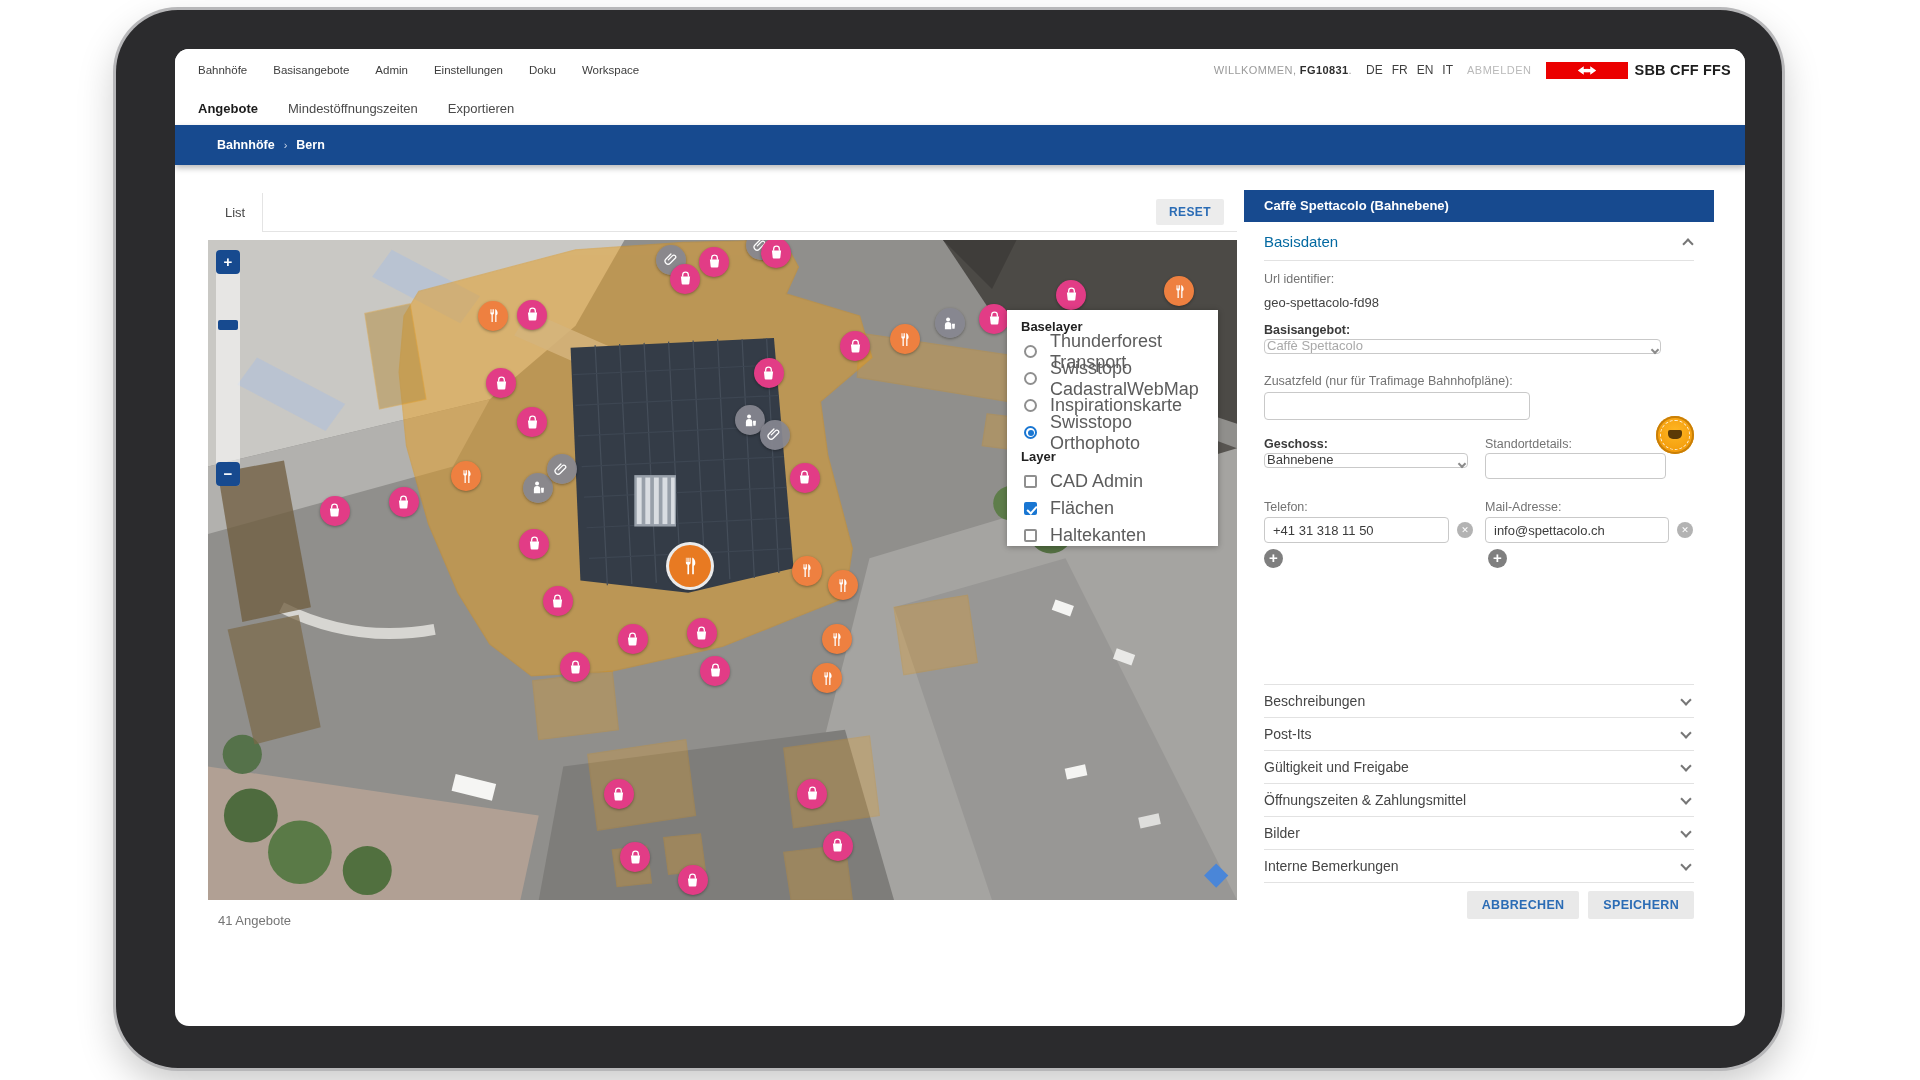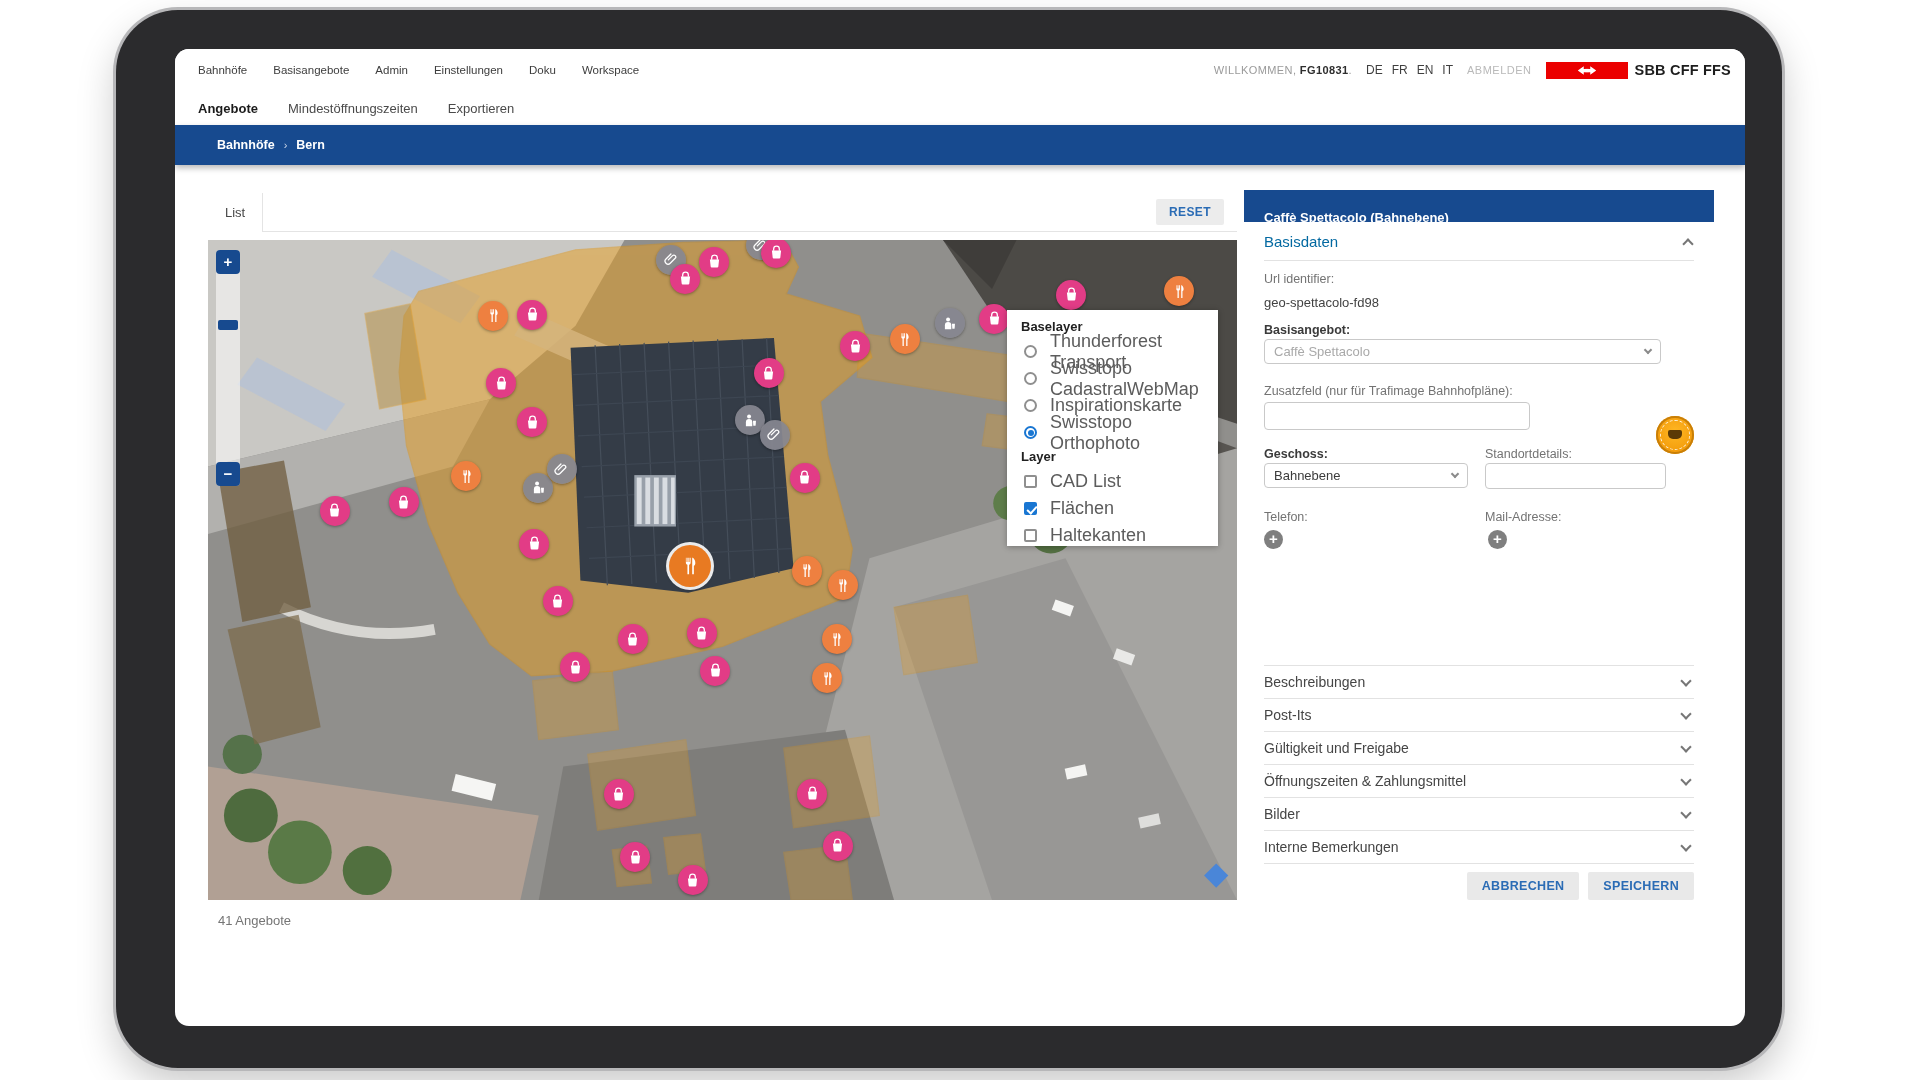--- a/index.html
+++ b/index.html
@@ -60,31 +60,31 @@
   .layer-row .lbl { font-size:18px; color:#5c5c5c; }
   .radio { position:relative; width:13px; height:13px; border:2px solid #8f8f8f; border-radius:50%; flex:none; }
   .layer-row.selected .radio { border-color:#1976d2; }
   .layer-row.selected .radio::after { content:""; position:absolute; inset:1.5px; background:#1976d2; border-radius:50%; }
   .checkbox { position:relative; width:13px; height:13px; border:2px solid #8f8f8f; border-radius:2px; flex:none; }
   .layer-row.checked .checkbox { background:#1976d2; border-color:#1976d2; }
   .layer-row.checked .checkbox::after { content:""; position:absolute; left:3px; top:0px; width:4px; height:8px; border-right:2px solid #fff; border-bottom:2px solid #fff; transform:rotate(42deg); }
 
   
   .details-panel { position:absolute; left:1069px; top:141px; width:470px; height:760px; background:#fff; }
-  .panel-header { height:32px; background:#174a8f; color:#fff; font-size:13px; font-weight:bold; line-height:32px; padding:12px 20px; }
+  .panel-header { height:32px; background:#174a8f; color:#fff; font-size:13px; font-weight:bold; line-height:32px; padding:0 20px; }
   .panel-body { position:relative; padding:0 20px; }
   .sect-row { display:flex; align-items:center; justify-content:space-between; padding:11px 2px 10px 0; border-bottom:1px solid #e2e2e2; cursor:pointer; }
   .sect-row .sect-title { font-size:15px; color:#0369a1; }
   .chev { width:8px; height:8px; border-right:2px solid #767676; border-bottom:2px solid #767676; transform:rotate(45deg); margin-top:-3px; }
   .chev.up { transform:rotate(-135deg); margin-top:5px; }
   .flabel { font-size:12.5px; color:#737373; }
   .flabel.bold { font-weight:bold; color:#3a3a3a; }
   .fvalue { font-size:13px; color:#424242; }
   .inp { height:26px; border:1px solid #c9c9c9; border-radius:4px; padding:0 8px; font-size:13px; color:#3c3c3c; font-family:inherit; background:#fff; width:100%; }
-  .selectbox { height:25px; border:1px solid #c9c9c9; border-radius:4px; padding:0 9px; display:flex; align-items:center; justify-content:space-between; font-size:13px; color:#3c3c3c; background:#fff; cursor:pointer; }
+  .selectbox { height:15px; border:1px solid #c9c9c9; border-radius:4px; padding:0 2px; display:flex; align-items:flex-end; justify-content:space-between; font-size:13px; color:#3c3c3c; background:#fff; cursor:pointer; }
   .selectbox.disabled { color:#a9a9a9; cursor:default; }
   .selectbox .chev { margin-top:-4px; border-color:#8b8b8b; width:6px; height:6px; }
   .two-col { display:flex; gap:17px; }
   .col-l { width:204px; flex:none; }
   .col-r { width:181px; flex:none; }
   .inp-with-x { display:flex; align-items:center; gap:8px; }
   .clear-ic { width:16px; height:16px; border-radius:50%; background:#b3b3b3; color:#fff; display:flex; align-items:center; justify-content:center; font-size:9px; font-weight:bold; flex:none; cursor:pointer; }
   .clear-ic::after { content:"✕"; }
   .add-ic { width:19px; height:19px; border-radius:50%; background:#7f7f7f; color:#fff; display:flex; align-items:center; justify-content:center; font-size:15px; font-weight:bold; cursor:pointer; }
   .add-ic::after { content:"+"; margin-top:-2px; }
@@ -472,21 +472,21 @@
         <span class="radio"></span>
         <span class="lbl">Inspirationskarte</span>
       </div>
       <div class="layer-row selected">
         <span class="radio"></span>
         <span class="lbl">Swisstopo Orthophoto</span>
       </div>
       <div class="layers-title" style="margin-top:3px;">Layer</div>
       <div class="layer-row">
         <span class="checkbox"></span>
-        <span class="lbl">CAD List</span>
+        <span class="lbl">CAD Admin</span>
       </div>
       <div class="layer-row checked">
         <span class="checkbox"></span>
         <span class="lbl">Flächen</span>
       </div>
       <div class="layer-row">
         <span class="checkbox"></span>
         <span class="lbl">Haltekanten</span>
       </div>
     </div>
@@ -525,20 +525,30 @@
           </div>
           <div class="col-r">
             <input class="inp" value="" style="">
           </div>
         </div>
 
         <div class="two-col mt21">
           <div class="col-l flabel">Telefon:</div>
           <div class="col-r flabel">Mail-Adresse:</div>
         </div>
+        <div class="two-col mt3">
+          <div class="col-l inp-with-x">
+            <input class="inp" style="width: 185px;" value="+41 31 318 11 50">
+            <span class="clear-ic"></span>
+          </div>
+          <div class="col-r inp-with-x" style="width:210px;">
+            <input class="inp" style="width: 184px;" value="info@spettacolo.ch">
+            <span class="clear-ic"></span>
+          </div>
+        </div>
         <div class="plus-row">
           <span class="add-ic"></span>
           <span class="add-ic p2"></span>
         </div>
 
         <div class="accordions">
           <div class="acc-row">
             <span class="acc-label">Beschreibungen</span>
             <span class="chev"></span>
           </div>

